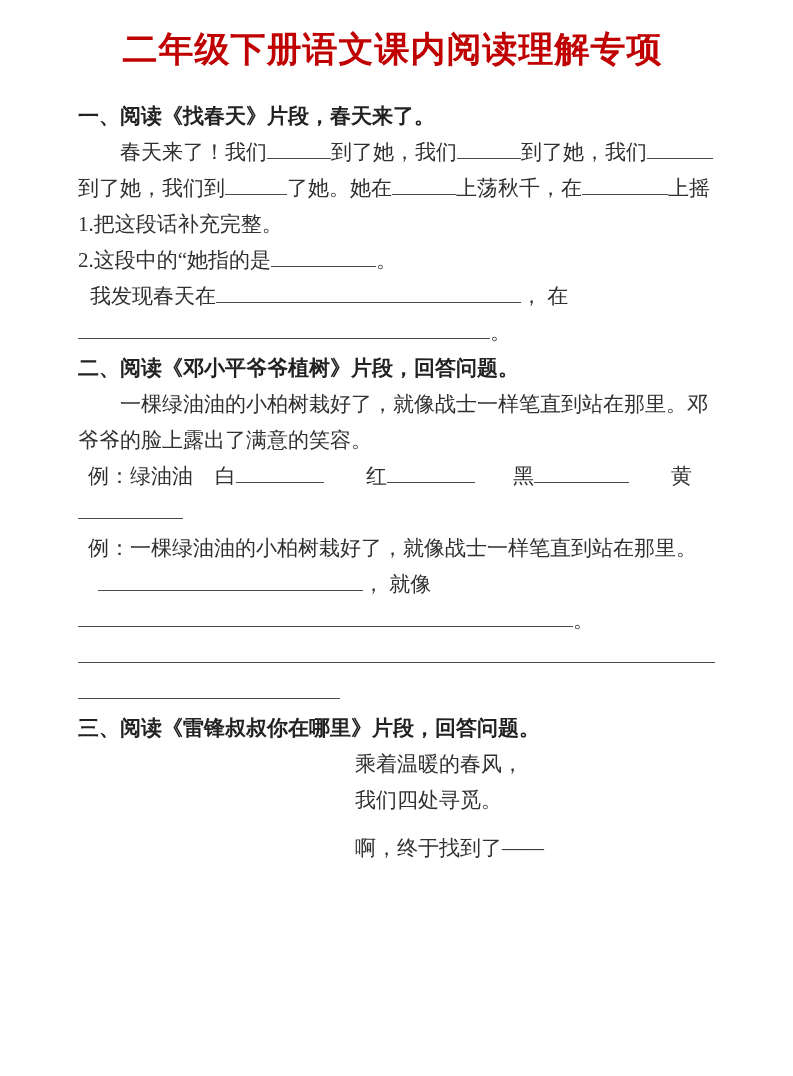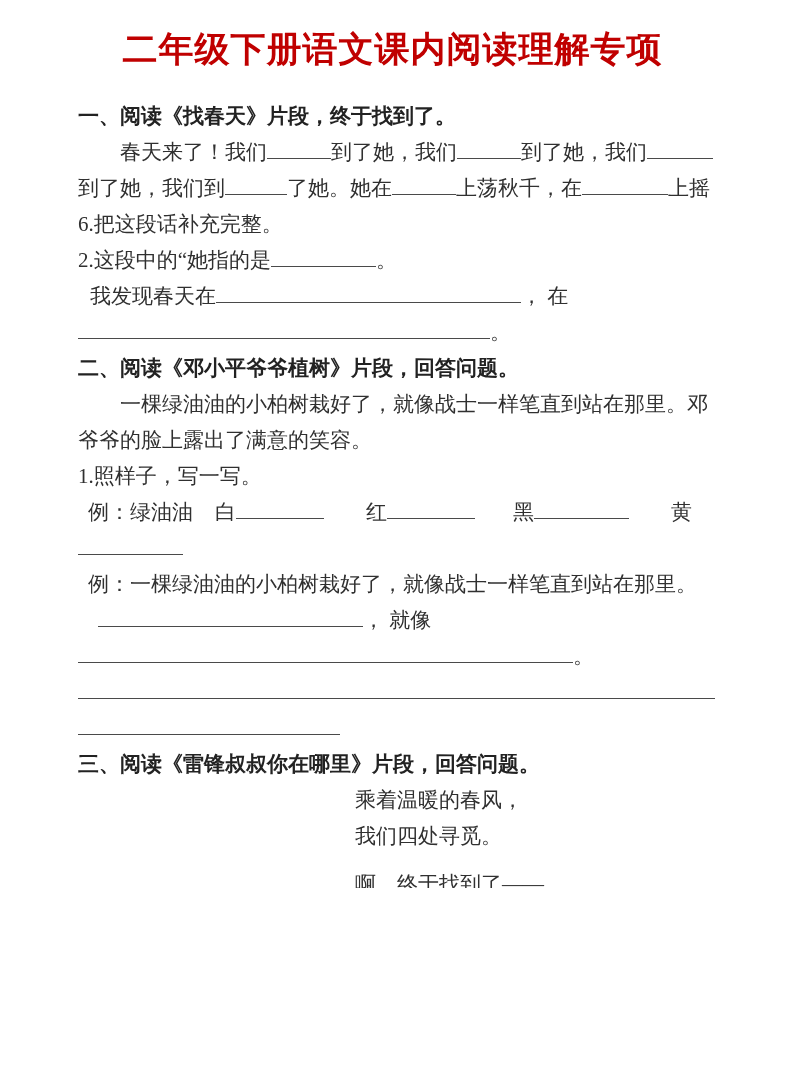--- a/index.html
+++ b/index.html
@@ -50,33 +50,32 @@
   }
   .gap { display: inline-block; height: 2px; }
 </style>
 </head>
 <body>
 
 <div class="page">
   <h1 class="doc-title" style="color: rgb(192, 0, 0);">二年级下册语文课内阅读理解专项</h1>
   <div>
       <div class="section">
-        <p class="heading">一、阅读《找春天》片段，终于找到了。</p>
+        <p class="heading">一、阅读《找春天》片段，春天来了。</p>
         <p class="line" style="padding-left: 42px;"><span>春天来了！我们</span><span class="blank" style="width: 64px;"></span><span>到了她，我们</span><span class="blank" style="width: 64px;"></span><span>到了她，我们</span><span class="blank" style="width: 66px;"></span></p>
         <p class="line"><span>到了她，我们到</span><span class="blank" style="width: 62px;"></span><span>了她。她在</span><span class="blank" style="width: 64px;"></span><span>上荡秋千，在</span><span class="blank" style="width: 86px;"></span><span>上摇</span></p>
-        <p class="line"><span>6.把这段话补充完整。</span></p>
+        <p class="line"><span>1.把这段话补充完整。</span></p>
         <p class="line"><span>2.这段中的“她指的是</span><span class="blank" style="width: 105px;"></span><span>。</span></p>
         <p class="line" style="padding-left: 12px;"><span>我发现春天在</span><span class="blank" style="width: 305px;"></span><span>，  在</span></p>
         <p class="line"><span class="blank" style="width: 412px;"></span><span>。</span></p>
       </div>
       <div class="section">
         <p class="heading">二、阅读《邓小平爷爷植树》片段，回答问题。</p>
         <p class="line" style="padding-left: 42px;"><span>一棵绿油油的小柏树栽好了，就像战士一样笔直到站在那里。邓</span></p>
         <p class="line"><span>爷爷的脸上露出了满意的笑容。</span></p>
-        <p class="line"><span>1.照样子，写一写。</span></p>
         <p class="line" style="padding-left: 10px;"><span>例：绿油油</span><span class="gap" style="width: 22px;"></span><span>白</span><span class="blank" style="width: 88px;"></span><span class="gap" style="width: 42px;"></span><span>红</span><span class="blank" style="width: 88px;"></span><span class="gap" style="width: 38px;"></span><span>黑</span><span class="blank" style="width: 95px;"></span><span class="gap" style="width: 42px;"></span><span>黄</span></p>
         <p class="line"><span class="blank" style="width: 105px;"></span></p>
         <p class="line" style="padding-left: 10px;"><span>例：一棵绿油油的小柏树栽好了，就像战士一样笔直到站在那里。</span></p>
         <p class="line" style="padding-left: 20px;"><span class="blank" style="width: 265px;"></span><span>，  就像</span></p>
         <p class="line"><span class="blank" style="width: 495px;"></span><span>。</span></p>
         <p class="line"><span class="blank" style="width: 637px;"></span></p>
         <p class="line"><span class="blank" style="width: 262px;"></span></p>
       </div>
       <div class="section">
         <p class="heading">三、阅读《雷锋叔叔你在哪里》片段，回答问题。</p>

